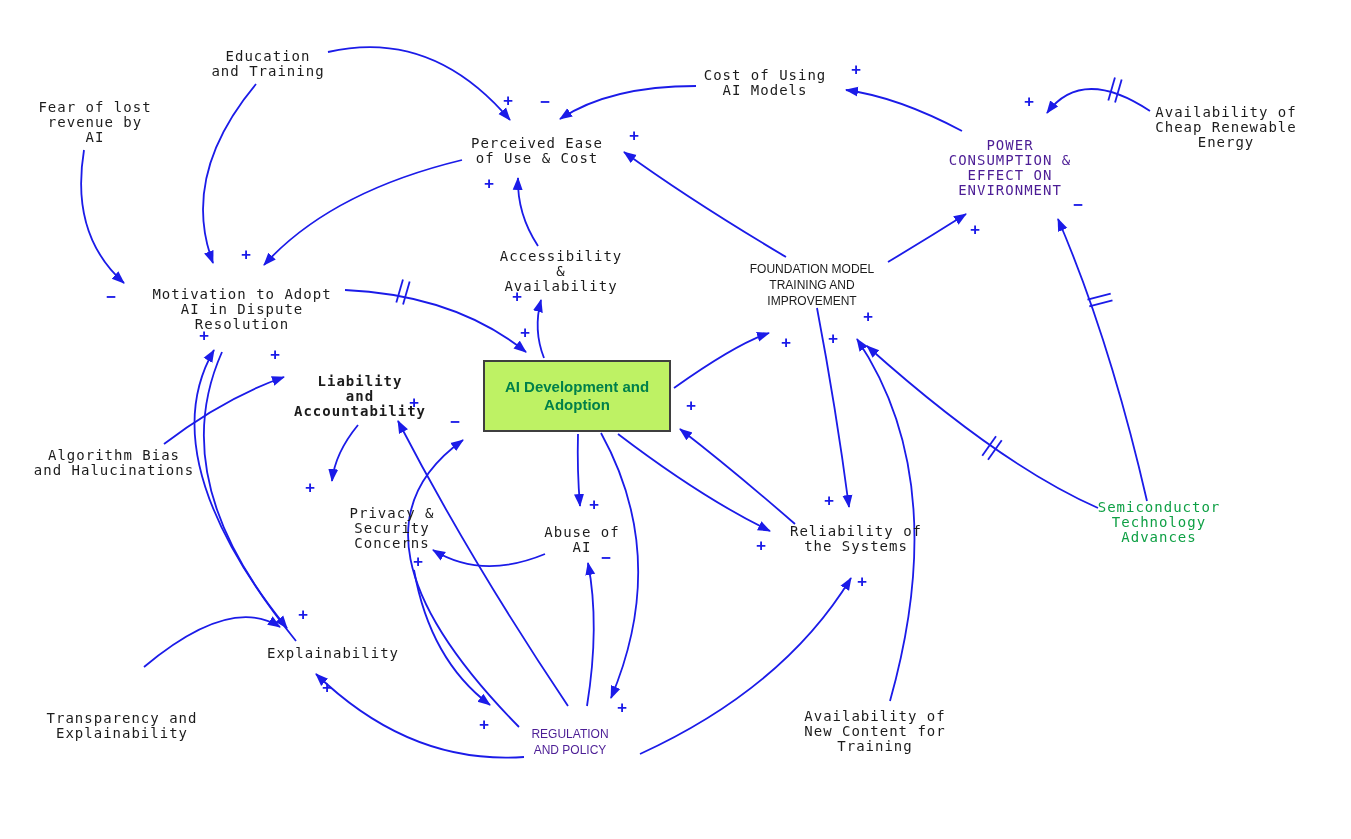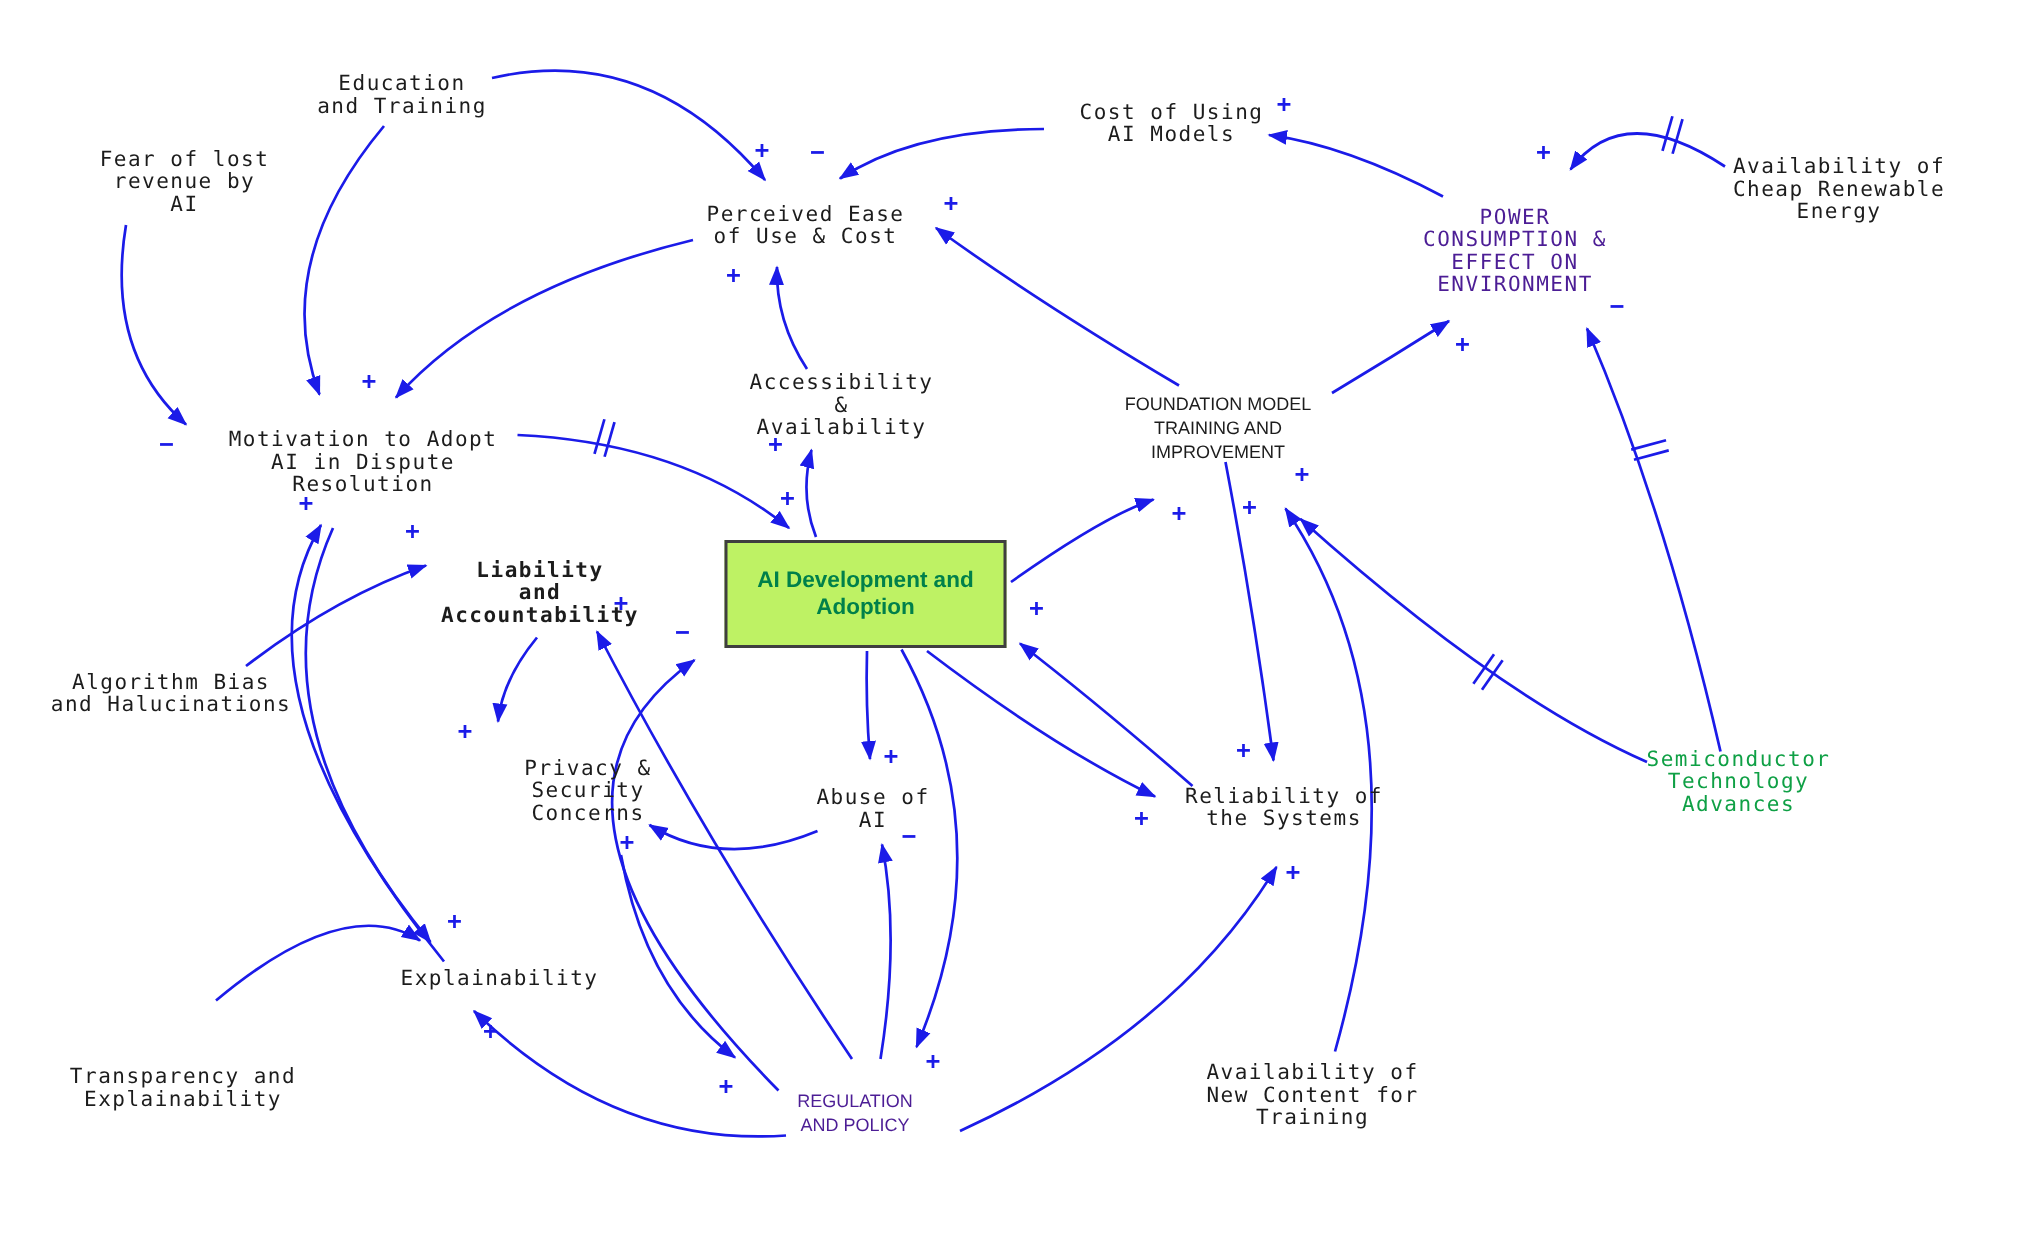--- a/index.html
+++ b/index.html
@@ -103,24 +103,24 @@
       <path d="M345,290 Q455,295 526,352" fill="none" stroke="#1b1be8" stroke-width="1.8" marker-end="url(#ah)"></path>
       <text class="sign" x="525" y="333" text-anchor="middle" dominant-baseline="middle" fill="#1b1be8">+</text>
       <g transform="translate(403,292) rotate(16)" stroke="#1b1be8" stroke-width="1.8">
         <line x1="-3.5" y1="-12" x2="-3.5" y2="12"></line>
         <line x1="3.5" y1="-12" x2="3.5" y2="12"></line>
       </g>
     </svg>
   <div id="nodes">
       <div class="node" style="left: 268px; top: 64px;">Education
 and Training</div>
-      <div class="node" style="left: 95px; top: 122px; margin-left: 28px;">Fear of lost
+      <div class="node" style="left: 95px; top: 122px;">Fear of lost
 revenue by
 AI</div>
-      <div class="node" style="left: 765px; top: 83px; margin-left: 16px;">Cost of Using
+      <div class="node" style="left: 765px; top: 83px;">Cost of Using
 AI Models</div>
       <div class="node red" style="left: 1010px; top: 168px;">POWER
 CONSUMPTION &amp;
 EFFECT ON
 ENVIRONMENT</div>
       <div class="node" style="left: 1226px; top: 127px;">Availability of
 Cheap Renewable
 Energy</div>
       <div class="node" style="left: 537px; top: 151px;">Perceived Ease
 of Use &amp; Cost</div>

